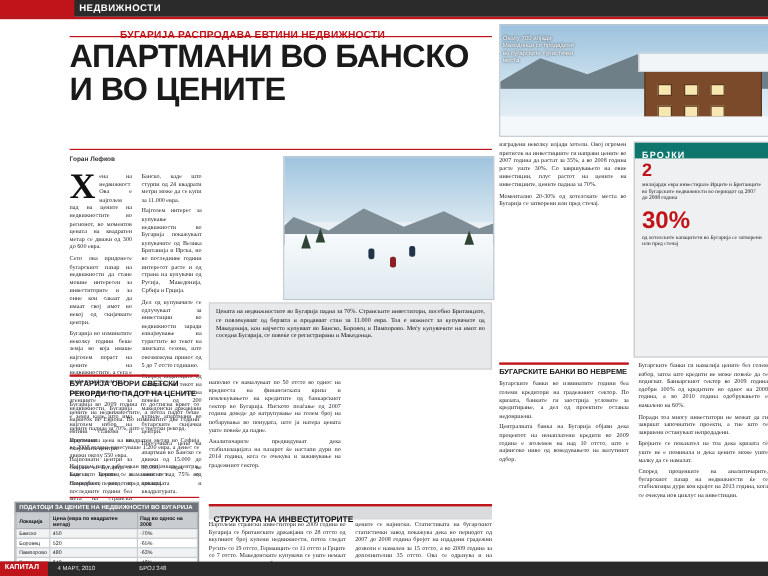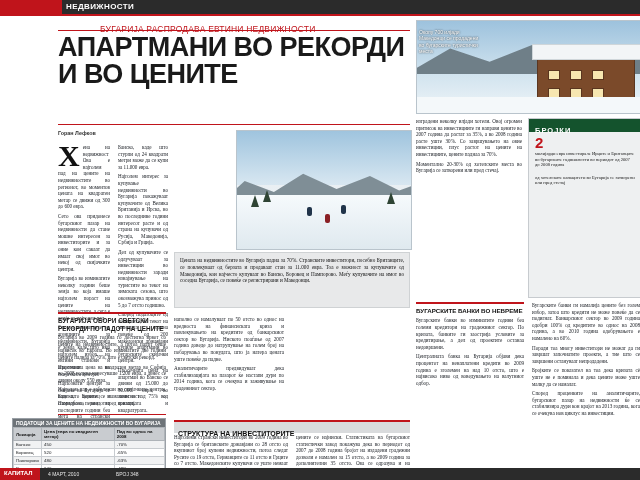--- a/index.html
+++ b/index.html
@@ -9,21 +9,21 @@
   
   .topbar{position:absolute;left:0;top:0;width:640px;height:14px;background:#2b2b2b;}
   .topbar .redtab{position:absolute;left:0;top:0;width:62px;height:14px;background:#c0141b;}
   .topbar .sectionname{position:absolute;left:66px;top:2px;font-family:"Liberation Sans",sans-serif;font-size:8px;font-weight:bold;color:#ffffff;letter-spacing:.4px;}
   .topbar .rule{position:absolute;left:0;top:14px;width:640px;height:2px;background:#c0141b;}
 
   
   .main{position:absolute;left:6px;top:20px;width:628px;height:452px;}
 
   
-  .kicker{position:absolute;left:54px;top:4px;font-family:"Liberation Sans",sans-serif;font-size:8.5px;font-weight:normal;color:#c0141b;letter-spacing:.2px;padding-left:40px;}
+  .kicker{position:absolute;left:54px;top:4px;font-family:"Liberation Sans",sans-serif;font-size:8.5px;font-weight:bold;color:#c0141b;letter-spacing:.2px;padding-left:40px;}
 
   
   .headline{position:absolute;left:52px;top:14px;width:352px;font-family:"Liberation Sans",sans-serif;font-weight:bold;font-size:27px;line-height:27px;color:#1a1a1a;letter-spacing:-0.5px;}
   .headline div{white-space:nowrap;}
 
   
   .hl-rule-top{position:absolute;left:52px;top:10px;width:352px;height:1px;background:#c0141b;}
   .hl-rule-bot{position:absolute;left:52px;top:104px;width:352px;height:1px;background:#c0141b;}
 
   
@@ -78,21 +78,21 @@
 
   .rcaption{position:absolute;left:0;top:6px;width:60px;font-family:"Liberation Sans",sans-serif;font-size:5px;line-height:6.4px;color:#ffffff;text-shadow:0 0 2px #000;padding:2px;}
 
   .rtext{position:absolute;left:0;top:98px;width:106px;font-size:5.1px;line-height:6.6px;text-align:justify;color:#20242a;}
   .rtext p{margin:0 0 3px 0;}
   .rtext2{position:absolute;left:116px;top:282px;width:108px;font-size:5.1px;line-height:6.6px;text-align:justify;color:#20242a;}
   .rtext2 p{margin:0 0 3px 0;}
 
   
   .brojki{position:absolute;left:112px;top:98px;width:112px;height:178px;background:#eef0f1;border:1px solid #c7cbcf;}
-  .brojki .hdr{height:13px;background:#14532d;}
+  .brojki .hdr{height:13px;background:#0f766e;}
   .brojki .hdr span{font-family:"Liberation Sans",sans-serif;font-size:7.5px;font-weight:bold;color:#fff;line-height:13px;margin-left:6px;letter-spacing:1px;}
   .bigno{font-family:"Liberation Sans",sans-serif;font-weight:bold;color:#c0141b;line-height:1;}
   .bitem{padding:3px 6px;}
   .bitem .t{font-family:"Liberation Serif",serif;font-size:4.6px;line-height:5.6px;color:#222;margin-top:1px;}
 
   
   .bbox{position:absolute;left:0;top:282px;width:108px;}
   .bbox h4{margin:0;font-family:"Liberation Sans",sans-serif;font-size:6.2px;font-weight:bold;line-height:7.4px;color:#111;border-top:2px solid #c0141b;padding-top:3px;}
   .bbox p{margin:3px 0 3px 0;font-size:5.1px;line-height:6.6px;text-align:justify;color:#20242a;}
 
@@ -112,21 +112,21 @@
     <div class="redtab"></div>
     <div class="sectionname">НЕДВИЖНОСТИ</div>
     <div class="rule"></div>
   </div>
 
   <div class="main">
 
     <div class="hl-rule-top"></div>
     <div class="kicker">БУГАРИЈА РАСПРОДАВА ЕВТИНИ НЕДВИЖНОСТИ</div>
     <div class="headline">
-      <div>АПАРТМАНИ ВО РЕКОРДИ</div>
+      <div>АПАРТМАНИ ВО БАНСКО</div>
       <div>И ВО ЦЕНИТЕ</div>
     </div>
     <div class="hl-rule-bot"></div>
 
     <div class="byline">Горан Лефков</div>
 
     <div class="hero">
       <div class="sky"></div>
       <div class="ridge"></div>
       <div class="snow"></div>
@@ -241,20 +241,21 @@
 
       <div class="brojki">
         <div class="hdr">
           <span>БРОЈКИ</span>
         </div>
         <div class="bitem">
           <div class="bigno" style="font-size:15px;">2</div>
           <div class="t">милијарди евра инвестирале Ирците и Британците во бугарските недвижности во периодот од 2007 до 2008 година</div>
         </div>
         <div class="bitem">
+          <div class="bigno" style="font-size:20px;">30%</div>
           <div class="t">од хотелските капацитети во Бугарија се затворени или пред стечај</div>
         </div>
       </div>
 
       <div class="bbox">
         <h4>БУГАРСКИТЕ БАНКИ ВО НЕВРЕМЕ</h4>
         <p>Бугарските банки во изминатите години беа големи кредитори на градежниот сектор. По кризата, банките ги заострија условите за кредитирање, а дел од проектите останаа недовршени.</p>
         <p>Централната банка на Бугарија објави дека процентот на ненаплатени кредити во 2009 година е зголемен на над 10 отсто, што е највисоко ниво од воведувањето на валутниот одбор.</p>
       </div>
 

